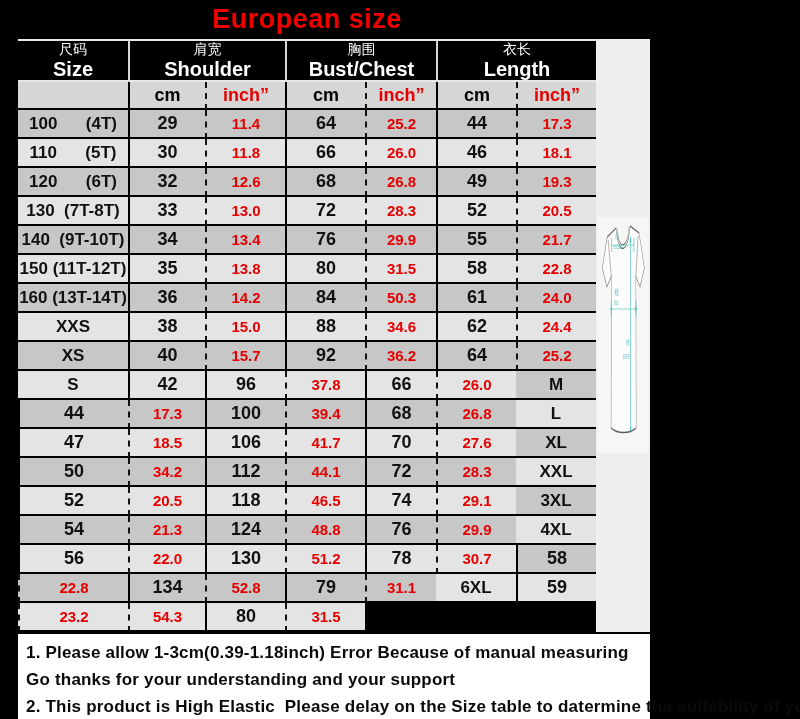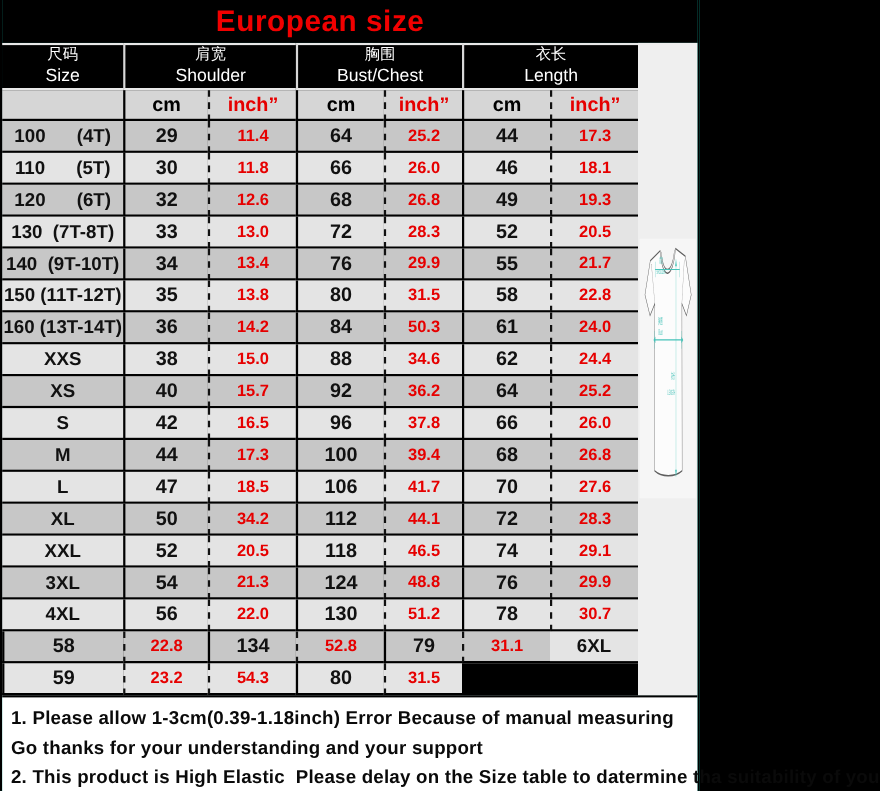--- a/index.html
+++ b/index.html
@@ -1,34 +1,34 @@
 <!DOCTYPE html>
 <html><head>
 <meta charset="utf-8">
 <style>
   * { margin:0; padding:0; box-sizing:border-box; }
   html,body { width:800px; height:719px; }
   body { font-family:"Liberation Sans","DejaVu Sans",sans-serif; background:#000; }
-  .page { width:636px; height:719px; background:#14b8a6; display:flex; flex-direction:column; border-left:2px solid #000; border-right:2px solid #000; }
+  .page { width:636px; height:719px; background:#14532d; display:flex; flex-direction:column; border-left:2px solid #000; border-right:2px solid #000;margin-left:16px; }
 
   .title-bar { height:39px; width:100%; background:#000; position:relative; flex:none; }
   .title-bar .title { position:absolute; left:0; width:578px; top:4px; text-align:center;
     color:#f10000; font-size:27px; font-weight:bold; letter-spacing:0.5px; }
 
   .main { display:flex; flex:none; height:593px; }
 
   .grid { width:578px; flex:none; display:grid;
     grid-template-columns:110px 77px 80px 80px 71px 80px 80px;
     grid-template-rows:43px 28px; grid-auto-rows:29px; background:#000; }
 
   .th { background:#000; color:#fff; text-align:center; display:flex; flex-direction:column;
     justify-content:center; border-top:2px solid #e8e8e8; border-bottom:2px solid #e8e8e8; }
   .th + .th { border-left:2px solid #d8d8d8; }
   .th .zh { font-size:14px; line-height:17px; }
-  .th .en { font-size:16px; font-weight:normal; line-height:23px; }
+  .th .en { font-size:20px; font-weight:bold; line-height:23px; }
   .th-size { grid-column:1/2; } .th-shoulder { grid-column:2/4; }
   .th-bust { grid-column:4/6; } .th-length { grid-column:6/8; }
 
   .cell { display:flex; align-items:center; justify-content:center;
     border-bottom:2px solid #000; font-weight:bold; white-space:pre; }
   .sub { background:#d6d6d6; font-size:18px; height:28px; }
   .sub.unit-in { color:#e60000; }
   .vsolid { border-left:2px solid #000; }
   .vdash  { border-left:2px dashed #111; }
   .row-dark  { background:#c7c7c7; }
@@ -140,21 +140,20 @@
         <div class="cell row-light in-cell vdash">24.4</div>
         <div class="cell row-dark size-cell">XS</div>
         <div class="cell row-dark cm-cell vsolid">40</div>
         <div class="cell row-dark in-cell vdash">15.7</div>
         <div class="cell row-dark cm-cell vsolid">92</div>
         <div class="cell row-dark in-cell vdash">36.2</div>
         <div class="cell row-dark cm-cell vsolid">64</div>
         <div class="cell row-dark in-cell vdash">25.2</div>
         <div class="cell row-light size-cell">S</div>
         <div class="cell row-light cm-cell vsolid">42</div>
-        <div class="cell row-light in-cell vdash">16.5</div>
         <div class="cell row-light cm-cell vsolid">96</div>
         <div class="cell row-light in-cell vdash">37.8</div>
         <div class="cell row-light cm-cell vsolid">66</div>
         <div class="cell row-light in-cell vdash">26.0</div>
         <div class="cell row-dark size-cell">M</div>
         <div class="cell row-dark cm-cell vsolid">44</div>
         <div class="cell row-dark in-cell vdash">17.3</div>
         <div class="cell row-dark cm-cell vsolid">100</div>
         <div class="cell row-dark in-cell vdash">39.4</div>
         <div class="cell row-dark cm-cell vsolid">68</div>

